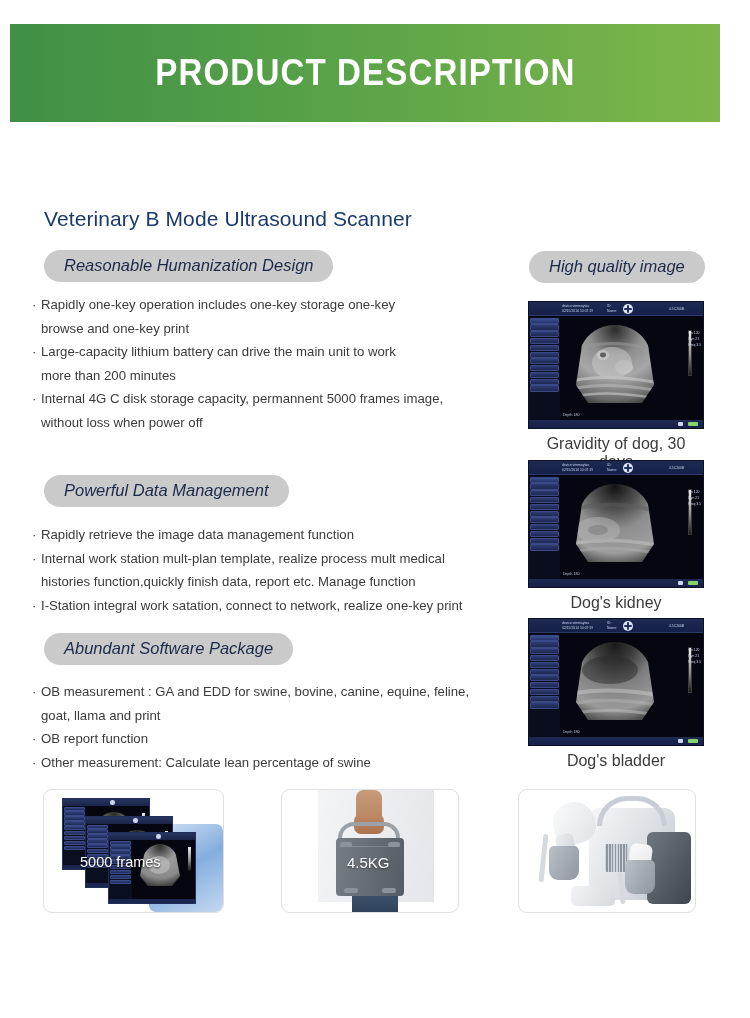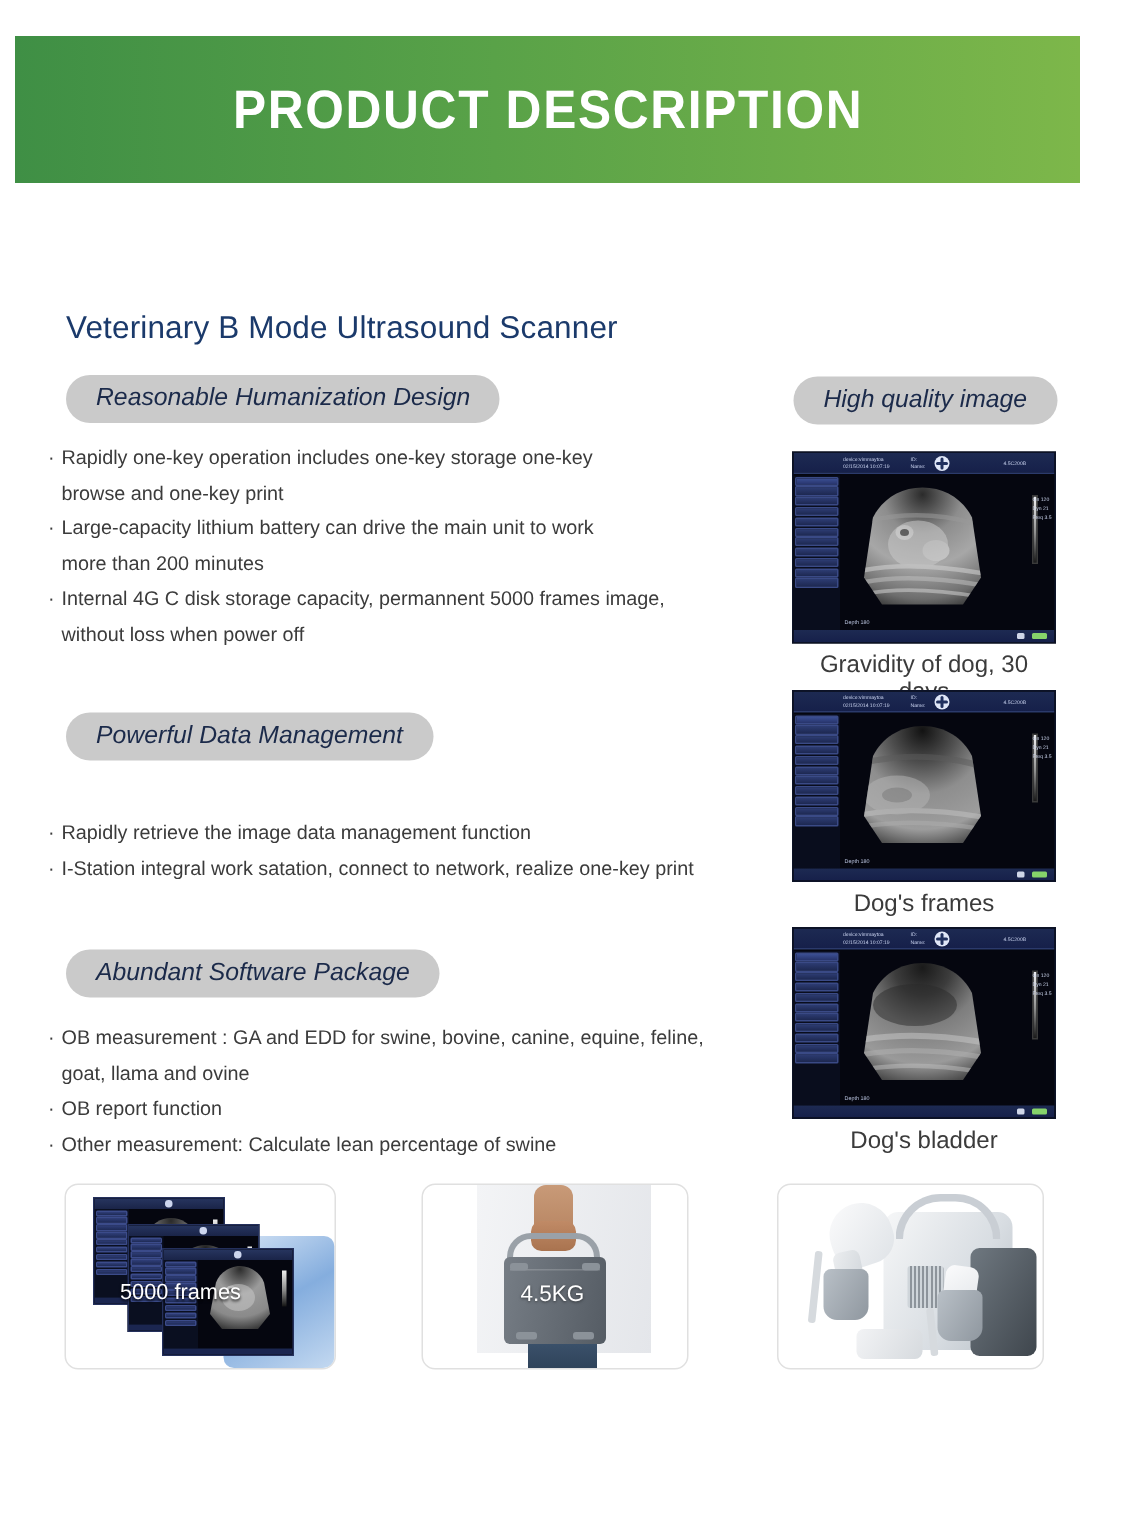--- a/index.html
+++ b/index.html
@@ -198,36 +198,40 @@
     </div>
     <div class="bullet">
       <span class="dot">·</span><span>Internal 4G C disk storage capacity, permannent 5000 frames image,</span>
       <span class="cont">without loss when power off</span>
     </div>
   </div>
 
   <div class="pill-wrap" style="left:44px; top:475px;">
     <div class="pill">Powerful Data Management</div>
   </div>
-  <div class="bullets" style="top:523px;margin-top:20px;">
+  <div class="bullets" style="top:523px;">
     <div class="bullet">
       <span class="dot">·</span><span>Rapidly retrieve the image data management function</span>
+    </div>
+    <div class="bullet">
+      <span class="dot">·</span><span>Internal work station mult-plan template, realize process mult medical</span>
+      <span class="cont">histories function,quickly finish data, report etc. Manage function</span>
     </div>
     <div class="bullet">
       <span class="dot">·</span><span>I-Station integral work satation, connect to network, realize one-key print</span>
     </div>
   </div>
 
   <div class="pill-wrap" style="left:44px; top:633px;">
     <div class="pill">Abundant Software Package</div>
   </div>
   <div class="bullets" style="top:680px;">
     <div class="bullet">
       <span class="dot">·</span><span>OB measurement : GA and EDD for swine, bovine, canine, equine, feline,</span>
-      <span class="cont">goat, llama and ovine</span>
+      <span class="cont">goat, llama and print</span>
     </div>
     <div class="bullet">
       <span class="dot">·</span><span>OB report function</span>
     </div>
     <div class="bullet">
       <span class="dot">·</span><span>Other measurement: Calculate lean percentage of swine</span>
     </div>
   </div>
 
   <div class="pill-wrap" style="left:529px; top:251px;">
@@ -347,21 +351,21 @@
         <div>Gn   120</div>
         <div>Dyn   21</div>
         <div>Freq   3.5</div>
       </div>
       <div class="us-depth">Depth 180</div>
       <div class="us-bottombar">
         <span class="led" style="right:20px; background:#cfd6e8;"></span>
         <span class="led" style="right:5px; background:#86d36a; width:10px;"></span>
       </div>
     </div>
-    <div class="caption">Dog's frames</div>
+    <div class="caption">Dog's kidney</div>
   </div>
 
   <div class="right-col" style="top:618px;">
     <div class="us-shot">
       <div class="us-topbar">
         <span class="t-txt" style="left:33px; top:2px;">device:vimmaytoa</span>
         <span class="t-txt" style="left:33px; top:7px;">02/15/2014  10:07:19</span>
         <span class="t-txt" style="left:78px; top:2px;">ID:</span>
         <span class="t-txt" style="left:78px; top:7px;">Name:</span>
         <span class="t-txt" style="left:140px; top:5px;">4.5C200B</span>

